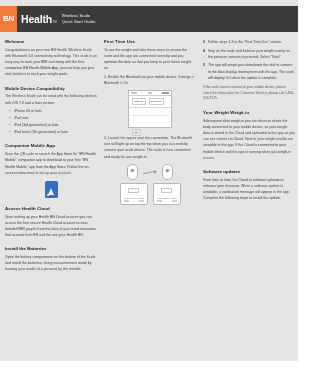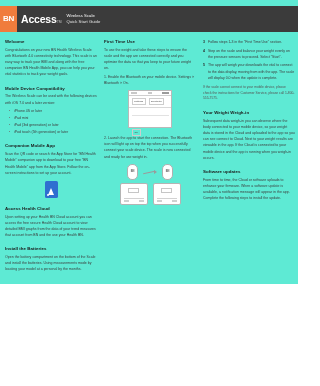--- a/index.html
+++ b/index.html
@@ -5,22 +5,22 @@
 <style>
   * { box-sizing: border-box; }
   html, body {
     margin: 0; padding: 0;
     width: 298px; height: 386px;
     background: #ffffff;
     font-family: "Liberation Sans", sans-serif;
   }
   .page {
     position: relative;
-    width: 298px; height: 284px;
-    background: #5eead4;
+    width: 298px; height: 361px;
+    background: #e5e5e5;
     overflow: hidden;
   }
 
   
   .header {
     display: flex;
     align-items: stretch;
     width: 298px;
     height: 26px;
     margin-top: 6px;
@@ -328,21 +328,21 @@
 <body>
 
 <div class="page">
 
   <div class="header">
     <div class="logo-mark">
       <span>BN</span>
     </div>
     <div class="header-bar">
       <div class="brand-block">
-        <span class="brand-name">Access</span>
+        <span class="brand-name">Health</span>
         <span class="brand-tm">TM</span>
       </div>
       <div class="header-titles">
         <div class="header-title">Wireless Scale</div>
         <div class="header-subtitle">Quick Start Guide</div>
       </div>
       <div class="header-spacer"></div>
     </div>
   </div>
 

